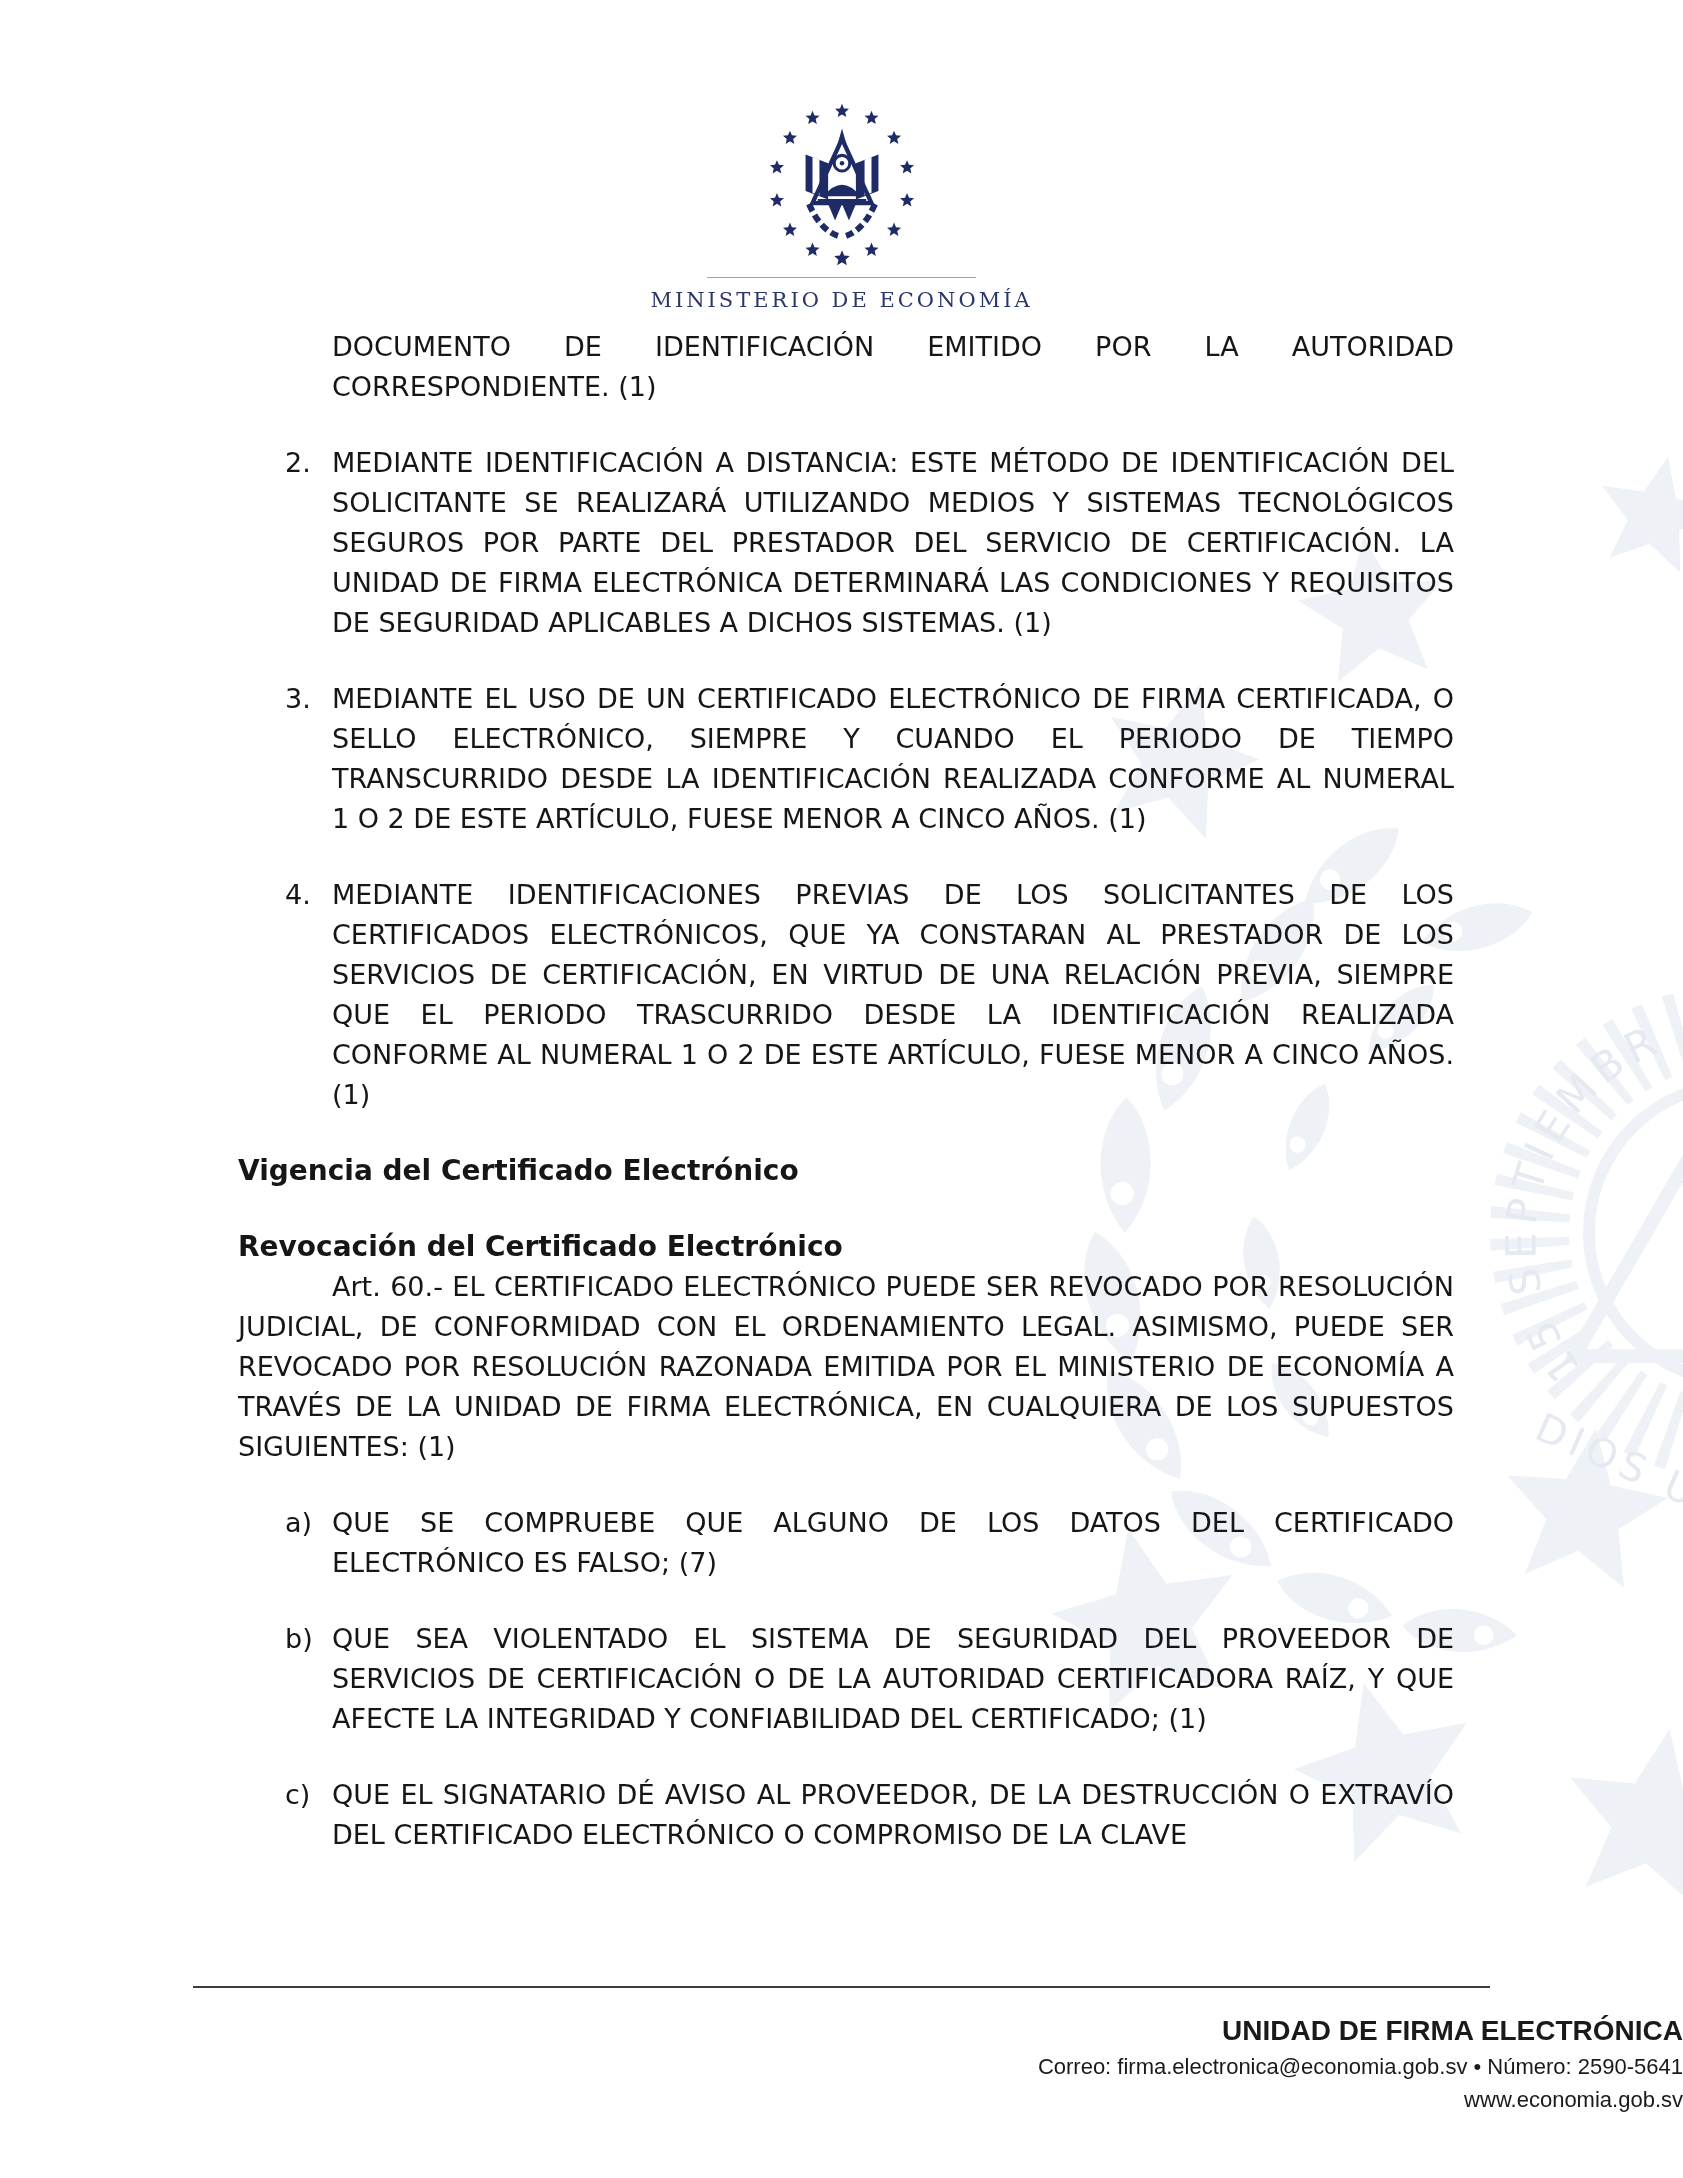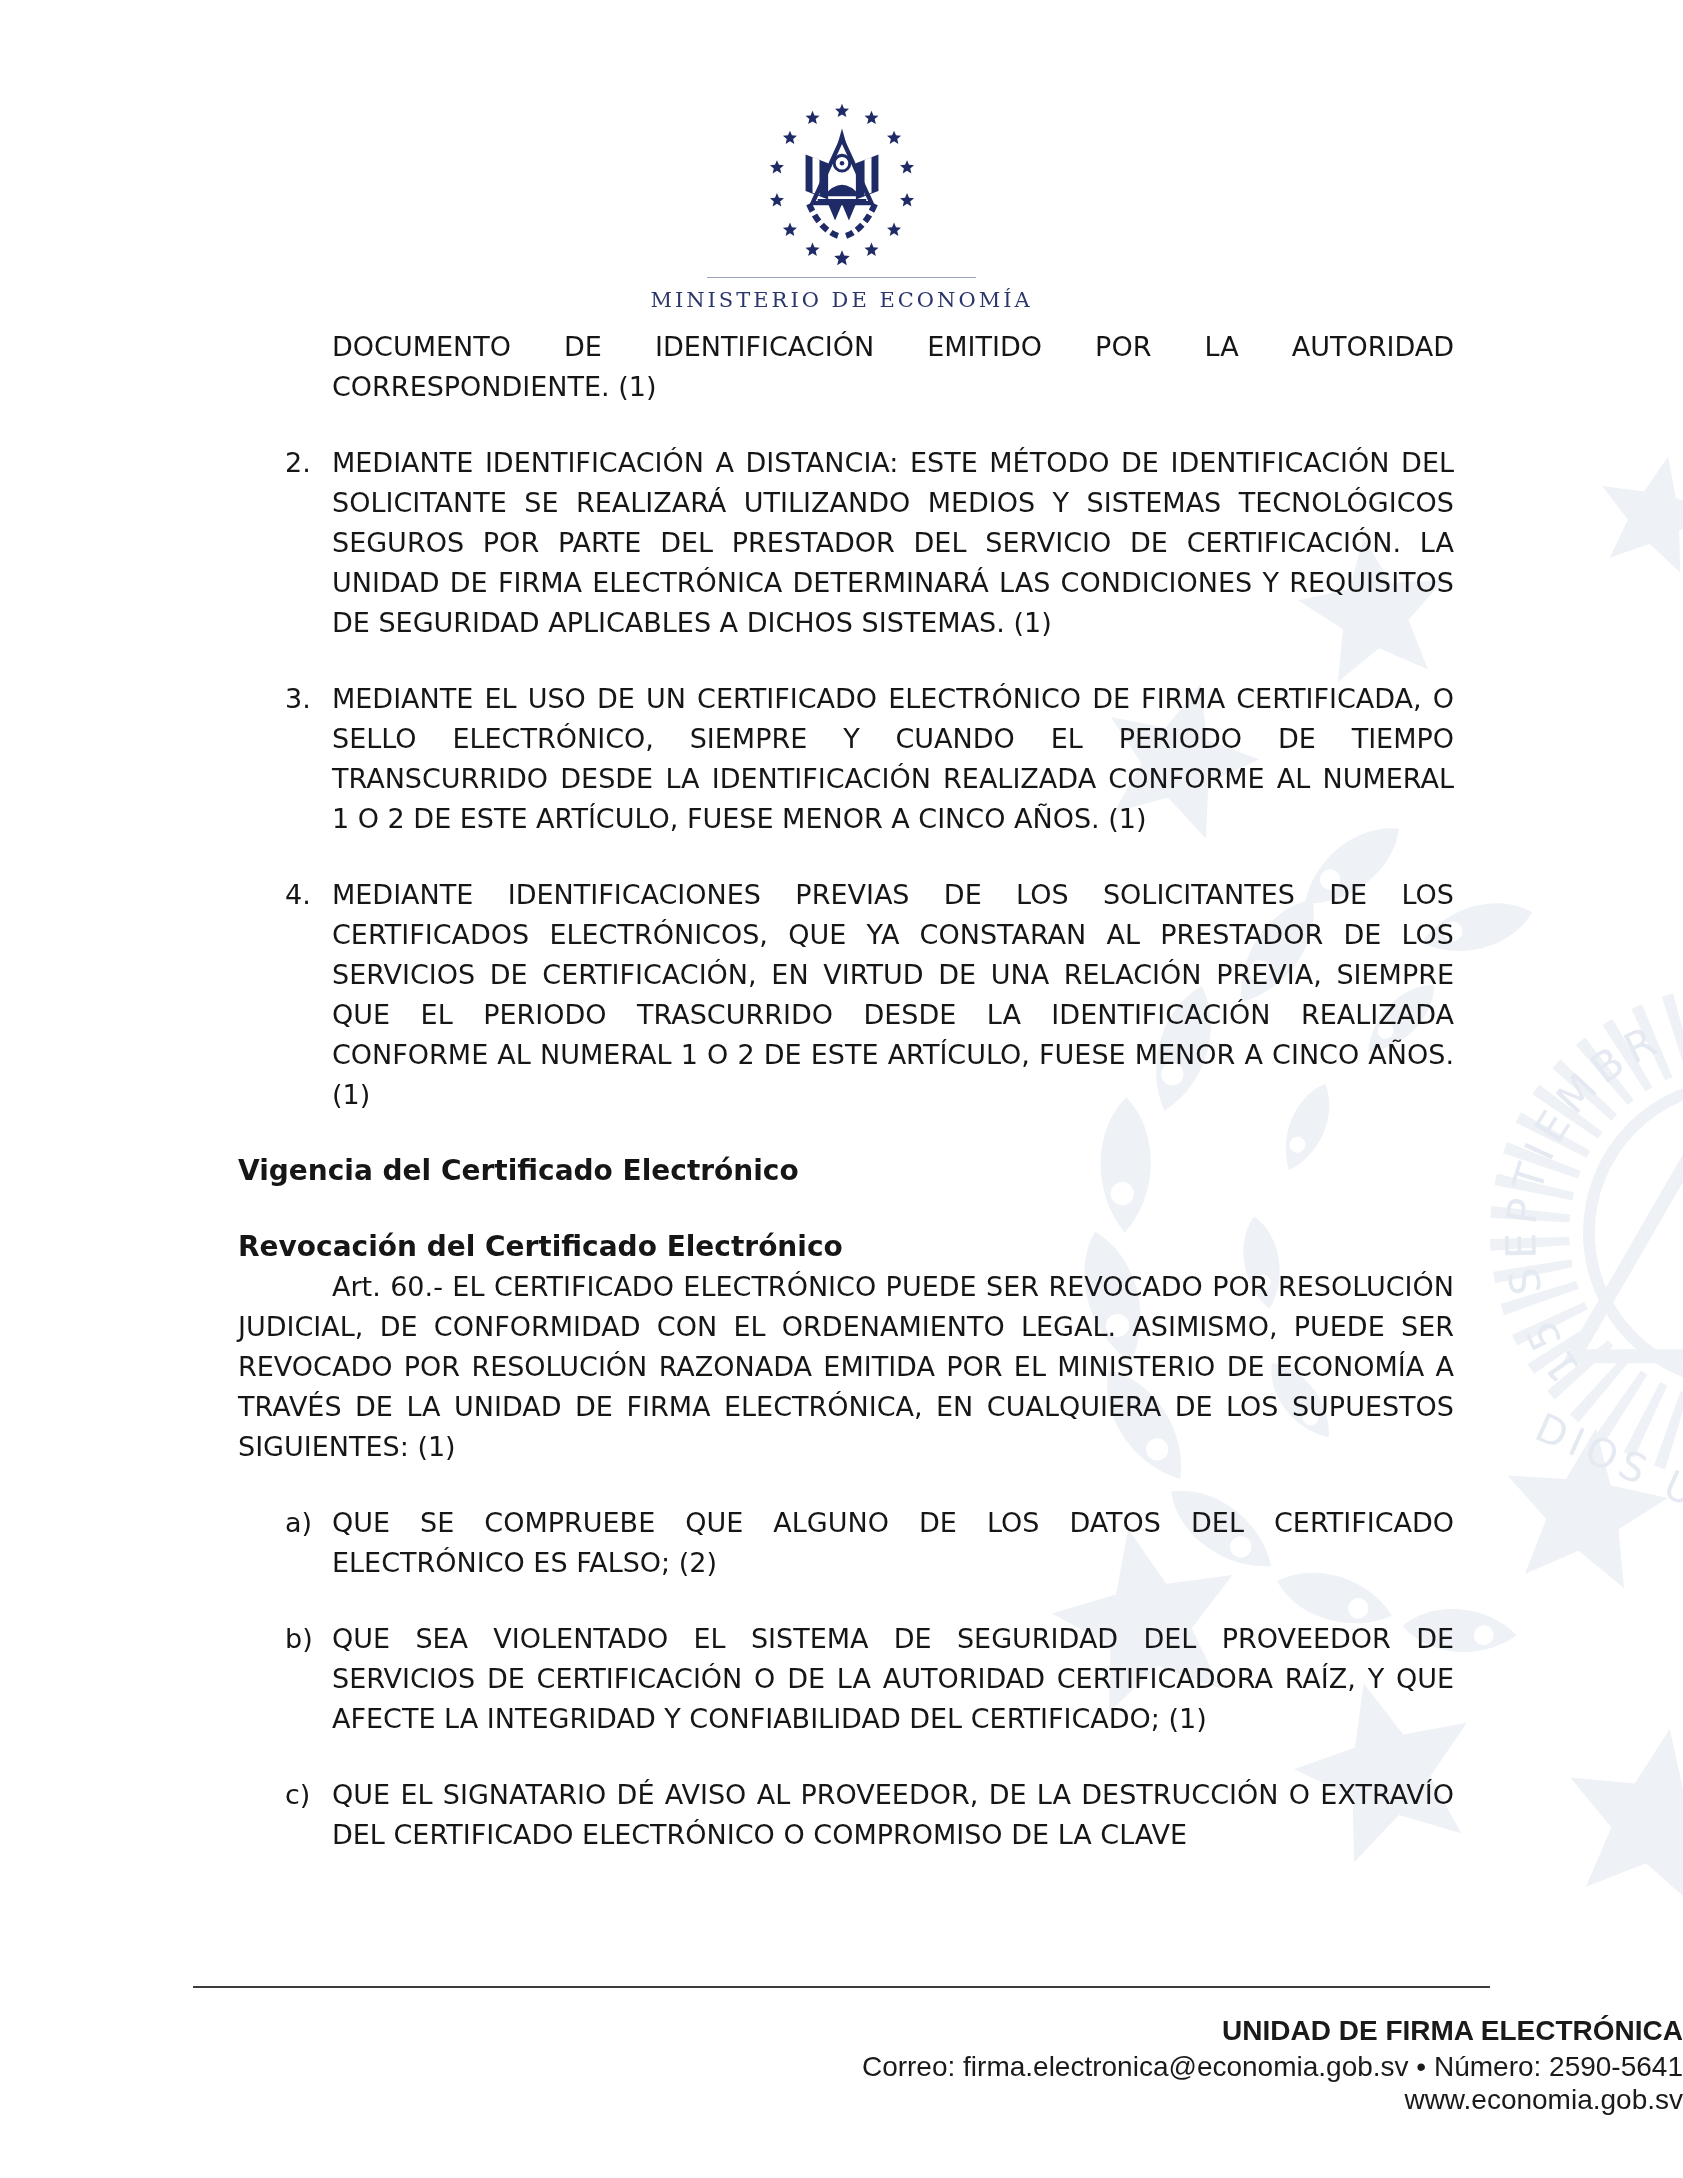--- a/index.html
+++ b/index.html
@@ -60,21 +60,21 @@
   }
   .section-para { margin: 0; text-indent: 94px; }
 
   
   .page-footer { position: absolute; left: 0; right: 0; top: 1986px; z-index: 2; text-align: right; }
   .footer-rule {
     width: 1297px; height: 2px; background: #3c3c3c; margin: 0 auto 24px auto;
   }
   .footer-text { font-family: "Liberation Sans", sans-serif; color: #1a1a1a; }
   .footer-unit { font-size: 28px; font-weight: bold; line-height: 38px; white-space: nowrap; }
-  .footer-line { font-size: 28px; line-height: 33px; white-space: nowrap; }
+  .footer-line { font-size: 22px; line-height: 33px; white-space: nowrap; }
 </style>
 </head>
 <body>
 
 <div class="page">
 
   <svg class="watermark-layer" width="1683" height="2178" viewBox="0 0 1700 2200" aria-hidden="true">
     <defs>
       <path id="wstar" d="M0,-100 L26.5,-36.4 L95.1,-30.9 L42.8,13.9 L58.8,80.9 L0,45 L-58.8,80.9 L-42.8,13.9 L-95.1,-30.9 L-26.5,-36.4 Z"></path>
       <g id="wleaf">
@@ -192,21 +192,21 @@
       <h2 class="section-heading">Vigencia del Certificado Electrónico</h2>
     </section>
 
     <section class="block">
       <h2 class="section-heading">Revocación del Certificado Electrónico</h2>
       <p class="section-para justified">Art. 60.- EL CERTIFICADO ELECTRÓNICO PUEDE SER REVOCADO POR RESOLUCIÓN JUDICIAL, DE CONFORMIDAD CON EL ORDENAMIENTO LEGAL. ASIMISMO, PUEDE SER REVOCADO POR RESOLUCIÓN RAZONADA EMITIDA POR EL MINISTERIO DE ECONOMÍA A TRAVÉS DE LA UNIDAD DE FIRMA ELECTRÓNICA, EN CUALQUIERA DE LOS SUPUESTOS SIGUIENTES: (1)</p>
     </section>
 
     <div class="block hang-item justified">
       <span class="marker">a)</span>
-      <span>QUE SE COMPRUEBE QUE ALGUNO DE LOS DATOS DEL CERTIFICADO ELECTRÓNICO ES FALSO; (2)</span>
+      <span>QUE SE COMPRUEBE QUE ALGUNO DE LOS DATOS DEL CERTIFICADO ELECTRÓNICO ES FALSO; (7)</span>
     </div>
 
     <div class="block hang-item justified">
       <span class="marker">b)</span>
       <span>QUE SEA VIOLENTADO EL SISTEMA DE SEGURIDAD DEL PROVEEDOR DE SERVICIOS DE CERTIFICACIÓN O DE LA AUTORIDAD CERTIFICADORA RAÍZ, Y QUE AFECTE LA INTEGRIDAD Y CONFIABILIDAD DEL CERTIFICADO; (1)</span>
     </div>
 
     <div class="block hang-item justified">
       <span class="marker">c)</span>
       <span>QUE EL SIGNATARIO DÉ AVISO AL PROVEEDOR, DE LA DESTRUCCIÓN O EXTRAVÍO DEL CERTIFICADO ELECTRÓNICO O COMPROMISO DE LA CLAVE</span>

